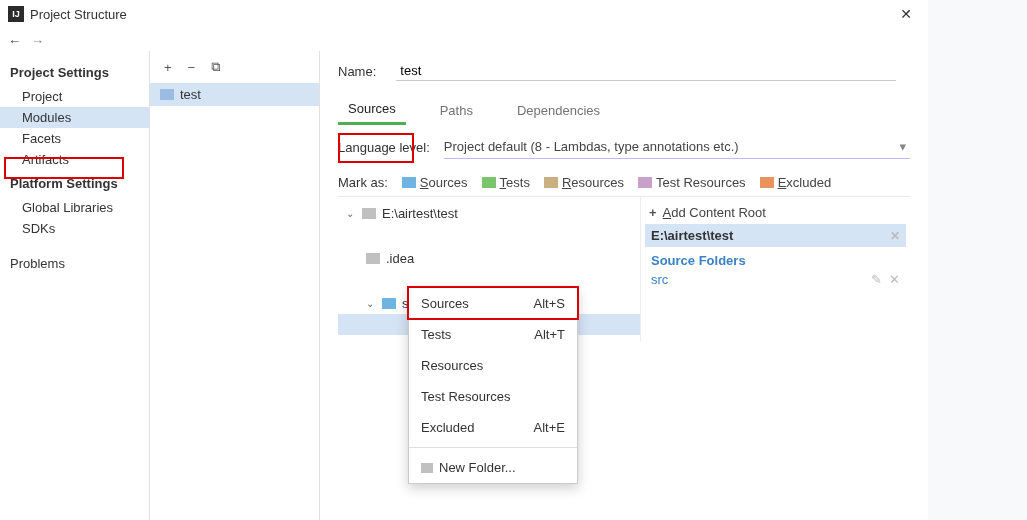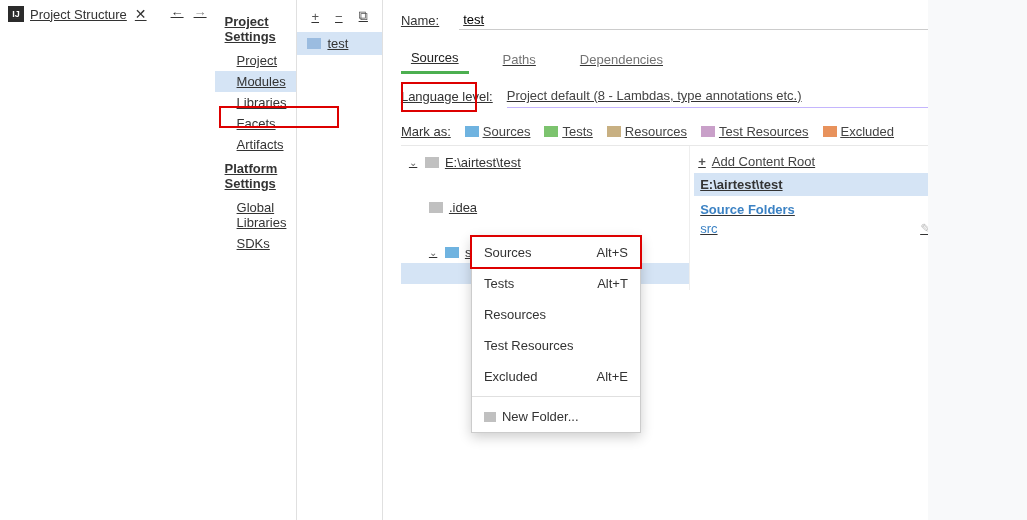--- a/index.html
+++ b/index.html
@@ -1,17 +1,17 @@
 <!DOCTYPE html>
 <html><head>
 <meta charset="utf-8">
 <style>
   * { box-sizing: border-box; font-family: "Segoe UI", Arial, sans-serif; font-size: 13px; }
   body { margin: 0; background: #f8f9fa; color: #333; user-select: none; }
-  .window { width: 928px; height: 520px; background: #fff; position: relative; display: flex; flex-direction: row; text-decoration: underline; }
+  .window { width: 928px; height: 520px; background: #fff; position: relative; display: flex; flex-direction: column; }
   .titlebar { display: flex; align-items: center; padding: 4px 8px; height: 28px; }
   .app-icon { width: 16px; height: 16px; background: #2b2b2b; color: #fff; font-size: 9px; display: flex; align-items: center; justify-content: center; margin-right: 6px; font-weight: bold; }
   .title-text { flex: 1; font-size: 13px; }
   .close-btn { font-size: 14px; padding: 2px 8px; cursor: pointer; }
   .nav-arrows { padding: 4px 8px; display: flex; gap: 10px; color: #888; }
   .nav-arrows span:first-child { color: #333; }
   .body { flex: 1; display: flex; overflow: hidden; }
 
   .sidebar { width: 150px; padding: 8px 0; border-right: 1px solid #e0e0e0; }
   .sidebar-heading { font-weight: bold; padding: 6px 10px; }
@@ -80,27 +80,27 @@
     <span>←</span>
     <span>→</span>
   </div>
 
   <div class="body">
 
     <div class="sidebar" style="position:relative;">
       <div class="sidebar-heading">Project Settings</div>
       <div class="sidebar-item">Project</div>
       <div class="sidebar-item selected">Modules</div>
-      <div class="sidebar-item">Libraries</div>
       <div class="sidebar-item">Facets</div>
       <div class="sidebar-item">Artifacts</div>
       <div class="sidebar-heading">Platform Settings</div>
       <div class="sidebar-item">Global Libraries</div>
       <div class="sidebar-item">SDKs</div>
       <div style="height:14px"></div>
+      <div class="sidebar-item" style="padding-left:10px;">Problems</div>
       <div class="red-box red-box-sidebar"></div>
     </div>
 
     <div class="modules-list">
       <div class="modules-toolbar">
         <span>+</span>
         <span>−</span>
         <span>⧉</span>
       </div>
       <div class="module-item">

